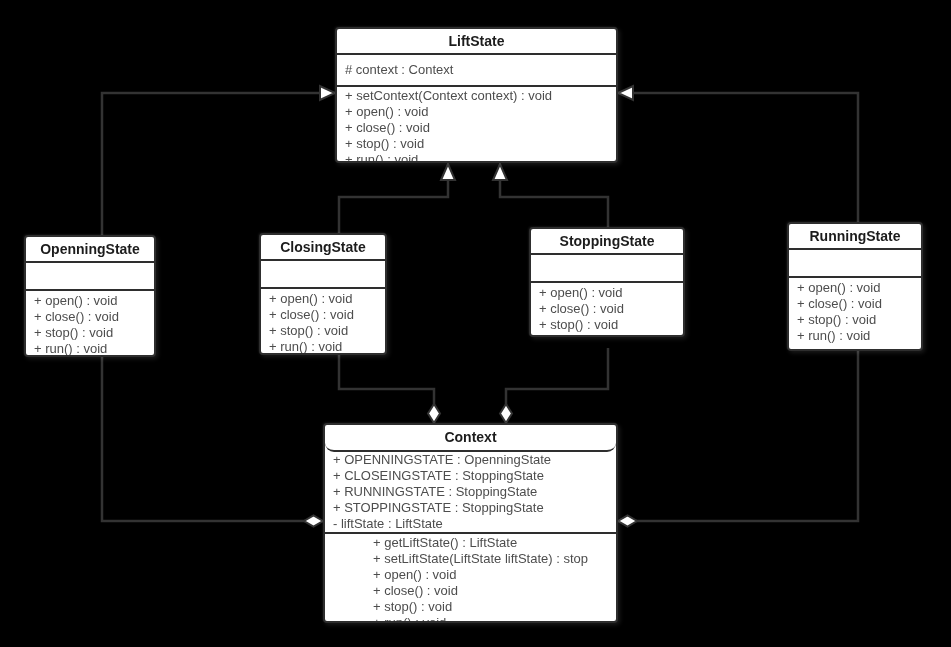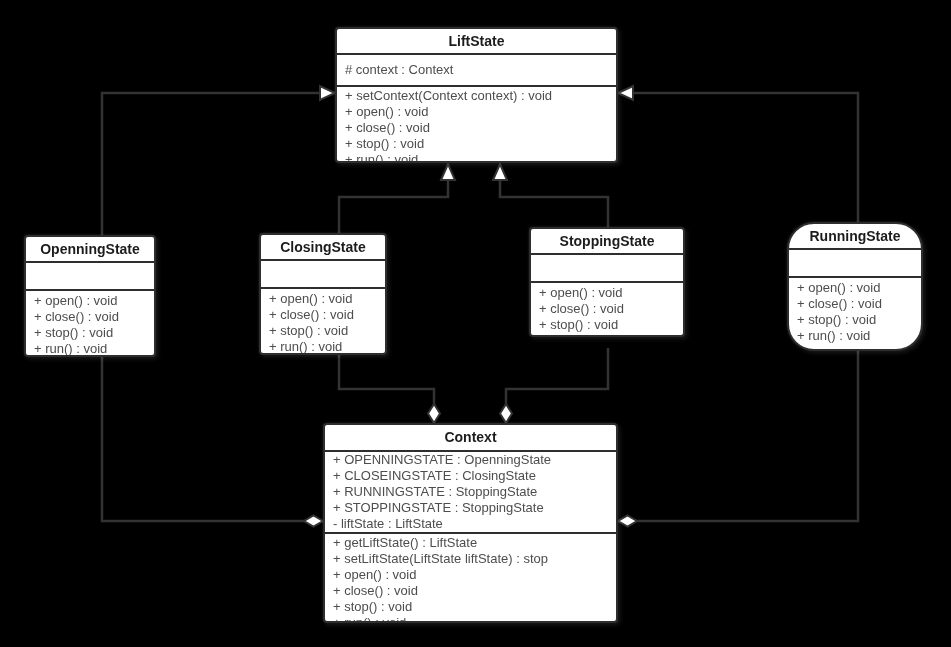--- a/index.html
+++ b/index.html
@@ -61,26 +61,26 @@
   #cls-liftstate .uml-title { height: 24px; line-height: 24px; }
   #cls-liftstate .uml-attrs { height: 30px; }
   #cls-liftstate .uml-methods { padding-top: 1px; }
   
   .state-box .uml-title { height: 24px; line-height: 24px; }
   .state-box .uml-attrs { height: 26px; }
   .state-box .uml-methods { padding-top: 2px; }
   #cls-openningstate { left: 24px;  top: 235px; width: 132px; height: 122px; }
   #cls-closingstate  { left: 259px; top: 233px; width: 128px; height: 122px; }
   #cls-stoppingstate { left: 529px; top: 227px; width: 156px; height: 110px; }
-  #cls-runningstate  { left: 787px; top: 222px; width: 136px; height: 129px; border-radius: 27px; }
+  #cls-runningstate  { left: 787px; top: 222px; width: 136px; height: 129px; }
   
   #cls-context { left: 323px; top: 423px; width: 295px; height: 200px; }
-  #cls-context .uml-title { height: 25px; line-height: 25px; }
+  #cls-context .uml-title { height: 25px; line-height: 25px; border-radius: 9px; }
   #cls-context .uml-attrs { height: 80px; }
-  #cls-context .uml-methods { padding-top: 1px; }
+  #cls-context .uml-methods { padding-top: 1px; padding-left: 40px; }
 </style>
 </head>
 <body>
 
 <div id="stage">
 
   <svg id="connector-layer" viewBox="0 0 951 647" xmlns="http://www.w3.org/2000/svg">
 
     <g>
       <path d="M102,237 V93 H321"></path>
@@ -178,21 +178,21 @@
         <div class="uml-member">+ close() : void</div>
         <div class="uml-member">+ stop() : void</div>
         <div class="uml-member">+ run() : void</div>
       </div>
   </div>
 
   <div class="uml-class" id="cls-context">
     <div class="uml-title">Context</div>
     <div class="uml-attrs">
         <div class="uml-member">+ OPENNINGSTATE : OpenningState</div>
-        <div class="uml-member">+ CLOSEINGSTATE : ClosingState</div>
+        <div class="uml-member">+ CLOSEINGSTATE : StoppingState</div>
         <div class="uml-member">+ RUNNINGSTATE : StoppingState</div>
         <div class="uml-member">+ STOPPINGSTATE : StoppingState</div>
         <div class="uml-member">- liftState : LiftState</div>
       </div>
     <div class="uml-methods">
         <div class="uml-member">+ getLiftState() : LiftState</div>
         <div class="uml-member">+ setLiftState(LiftState liftState) : stop</div>
         <div class="uml-member">+ open() : void</div>
         <div class="uml-member">+ close() : void</div>
         <div class="uml-member">+ stop() : void</div>

